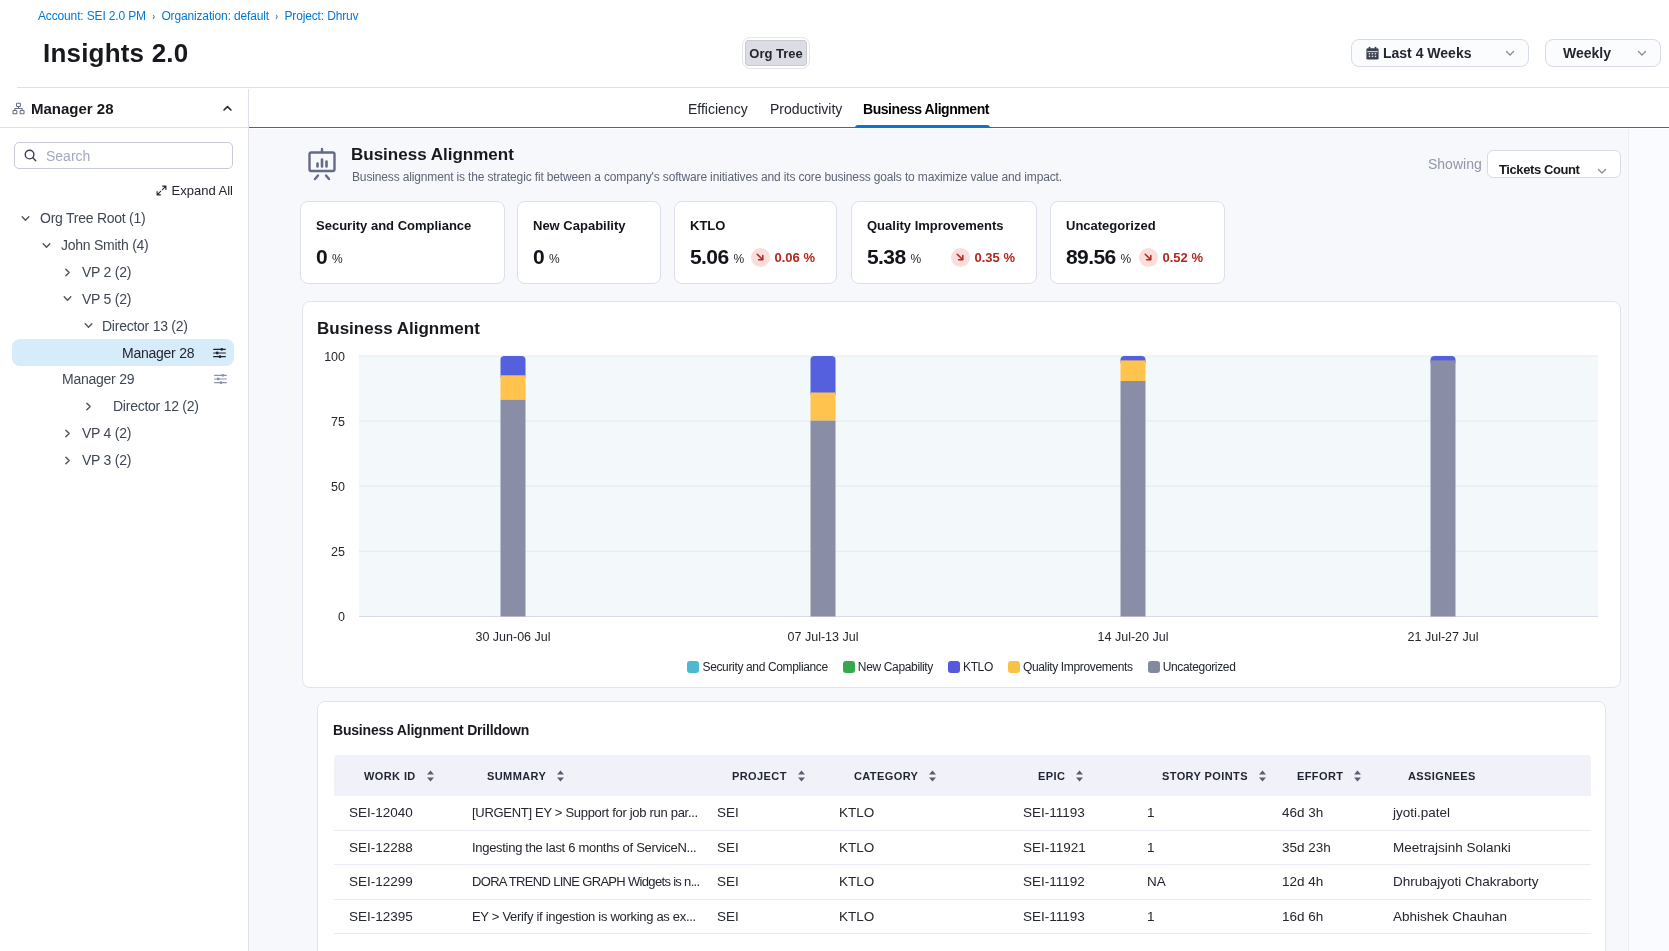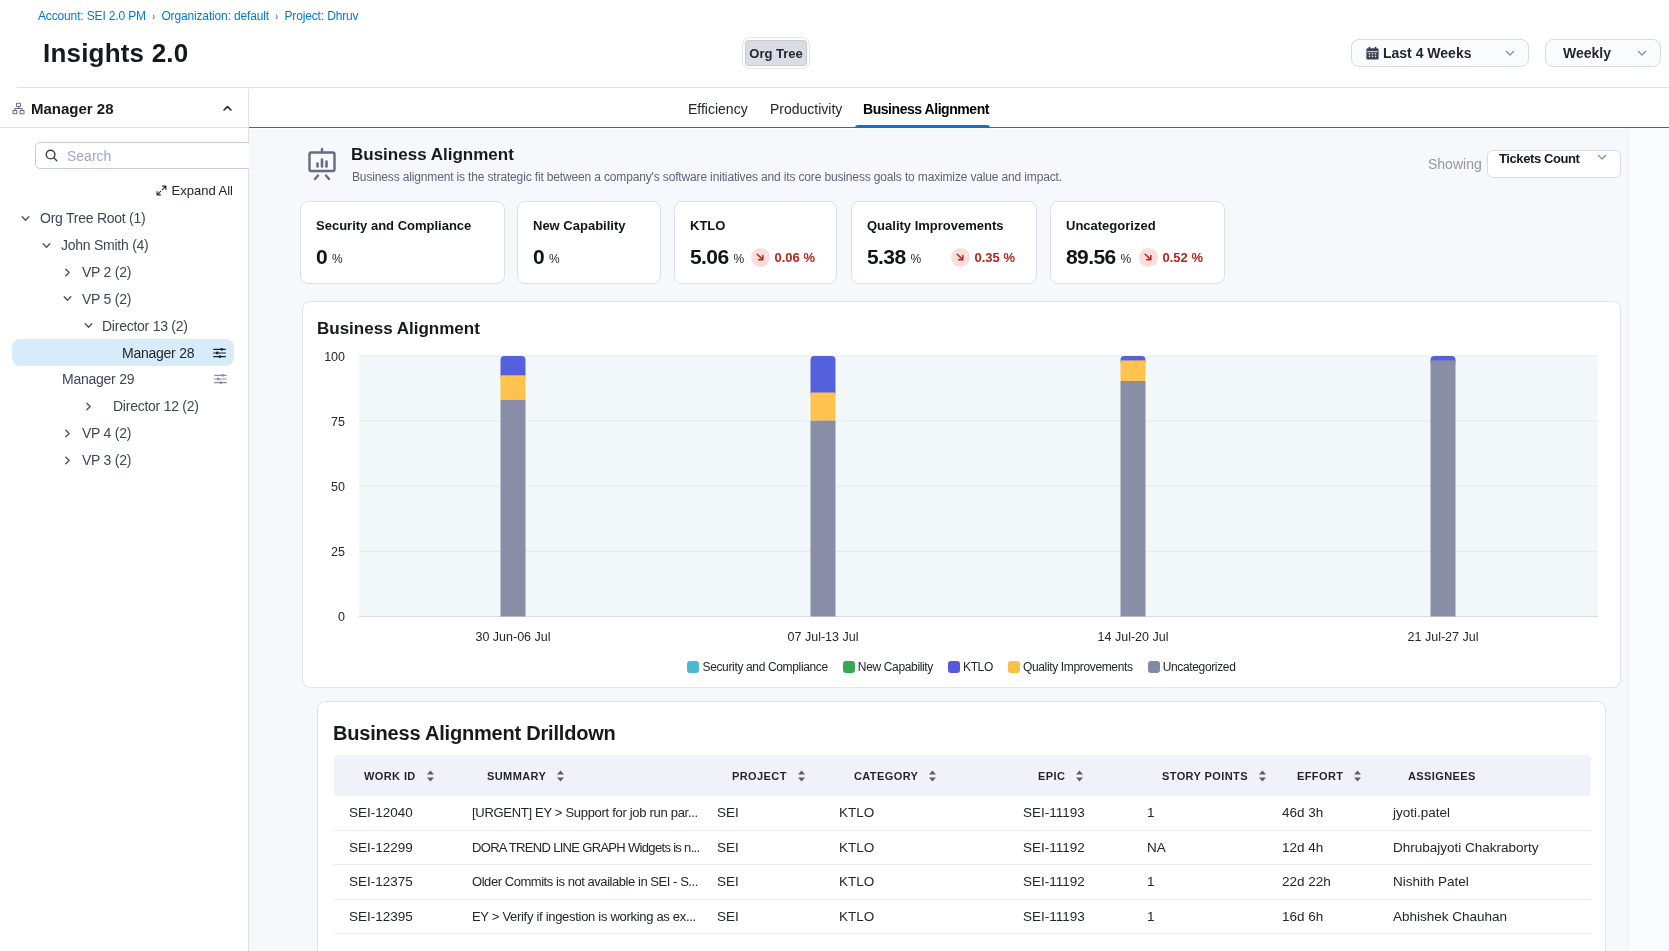--- a/index.html
+++ b/index.html
@@ -13,60 +13,60 @@
 h1.title { position:absolute; left:26px; top:38px; font-size:26px; font-weight:bold; color:#17191E; letter-spacing:0.2px; }
 .orgwrap { position:absolute; left:725px; top:37px; width:68px; height:32px; border:1px solid #E3E4EC; border-radius:8px; background:#fff; padding:2px; }
 .orgbtn { width:100%; height:100%; background:#DCDDE4; border:1px solid #C9CAD4; border-radius:3px; font-size:13px; font-weight:bold; color:#22262E; display:flex; align-items:center; justify-content:center; }
 .picker { position:absolute; top:39px; height:28px; background:#FBFCFE; border:1px solid #D8DAE6; border-radius:8px; display:flex; align-items:center; font-size:14px; font-weight:bold; color:#22262E; }
 .picker .chev { margin-left:auto; }
 
 .sidebar { position:absolute; left:0; top:89px; width:249px; height:862px; background:#fff; border-right:1px solid #DFE0EA; }
 .sb-head { position:absolute; left:0; top:0; width:248px; height:39px; border-bottom:1px solid #DFE0EA; display:flex; align-items:center; padding-left:12px; }
 .sb-head .nm { font-size:15px; font-weight:bold; color:#16181D; margin-left:6px; }
 .sb-head .chev { margin-left:auto; margin-right:15px; }
-.search { position:absolute; left:14px; top:53px; width:219px; height:27px; border:1px solid #C7CBD9; border-radius:5px; display:flex; align-items:center; padding-left:8px; background:#fff;margin-left:21px; }
+.search { position:absolute; left:14px; top:53px; width:219px; height:27px; border:1px solid #C7CBD9; border-radius:5px; display:flex; align-items:center; padding-left:8px; background:#fff; }
 .search span { color:#A3A9BC; font-size:14px; margin-left:8px; }
 .expand { position:absolute; right:15px; top:94px; font-size:13px; color:#22262E; display:flex; align-items:center; gap:5px; }
 .tree { position:absolute; left:0; top:116px; width:248px; }
 .trow { position:relative; height:26.85px; display:flex; align-items:center; font-size:14px; color:#3F4754; letter-spacing:-0.25px; }
 .trow .chev { position:absolute; }
 .trow.sel { background:#D7ECFA; border-radius:8px; margin-left:12px; margin-right:14px; color:#23262C; }
 .trow .sliders { position:absolute; right:21px; }
 .trow.sel .sliders { right:8px; }
 
 .tabs { position:absolute; left:249px; top:89px; width:1420px; height:39px; background:#fff; border-bottom:1px solid #4d7c0f; }
 .tab { position:absolute; top:0; height:39px; display:flex; align-items:center; font-size:14px; color:#22262E; }
 .tab.active { font-weight:bold; color:#000; letter-spacing:-0.45px; }
 .underline { position:absolute; left:606px; top:36px; width:135px; height:3px; background:#0D72D2; border-radius:3px 3px 0 0; }
 .content { position:absolute; left:249px; top:129px; width:1420px; height:822px; background:#F6F8FB; }
 .rightstrip { position:absolute; left:1379px; top:0; width:41px; height:822px; background:#F9FBFE; border-left:1px solid #EDEFF5; }
 
 .ba-ico { position:absolute; left:55px; top:17px; }
 .ba-title { position:absolute; left:102px; top:16px; font-size:17px; font-weight:bold; color:#17191E; }
 .ba-desc { position:absolute; left:103px; top:41px; font-size:12px; letter-spacing:-0.15px; color:#5E6477; }
 .showing { position:absolute; left:1179px; top:27px; font-size:14px; color:#9296A8; }
-.show-dd { position:absolute; left:1238px; top:21px; width:134px; height:28px; background:#fff; border:1px solid #D8DAE6; border-radius:6px; display:flex; align-items:flex-start; padding-left:11px; font-size:13px; letter-spacing:-0.4px; font-weight:bold; color:#17191E; }
+.show-dd { position:absolute; left:1238px; top:21px; width:134px; height:28px; background:#fff; border:1px solid #D8DAE6; border-radius:6px; display:flex; align-items:flex-end; padding-left:11px; font-size:13px; letter-spacing:-0.4px; font-weight:bold; color:#17191E; }
 
 .card { position:absolute; top:72px; height:83px; background:#fff; border:1px solid #DEDFEA; border-radius:8px; padding:16px 0 0 15px; }
 .card h4 { font-size:13px; font-weight:bold; color:#111419; }
 .vrow { display:flex; align-items:center; margin-top:12px; }
 .vrow .big { font-size:21px; font-weight:bold; color:#111419; letter-spacing:-0.6px; }
 .vrow .pct { font-size:12px; color:#24272E; margin-left:5px; margin-top:4px; }
 .trend { display:flex; align-items:center; margin-left:auto; margin-right:21px; white-space:nowrap; }
 .trend .circ { width:19px; height:19px; border-radius:50%; background:#F9DEDC; display:flex; align-items:center; justify-content:center; }
 .trend .tval { font-size:13px; font-weight:bold; color:#B3261E; margin-left:5px; }
 
 .chart-card { position:absolute; left:53px; top:172px; width:1319px; height:387px; background:#fff; border:1px solid #E2E3ED; border-radius:8px; }
 .chart-card h3 { position:absolute; left:14px; top:17px; font-size:17px; font-weight:bold; color:#17191E; }
 .legend { position:absolute; left:0; top:358px; width:100%; display:flex; justify-content:center; gap:15px; }
 .litem { display:flex; align-items:center; gap:3px; font-size:12px; letter-spacing:-0.35px; color:#22262C; }
 .sq { width:12px; height:12px; border-radius:3px; }
 
 .table-card { position:absolute; left:68px; top:572px; width:1289px; height:400px; background:#fff; border:1px solid #E2E3ED; border-radius:8px; }
-.table-card h3 { position:absolute; left:15px; top:20px; font-size:20px; letter-spacing:-0.2px; font-weight:bold; color:#17191E; }
+.table-card h3 { position:absolute; left:15px; top:20px; font-size:14px; letter-spacing:-0.2px; font-weight:bold; color:#17191E; }
 table.grid { position:absolute; left:16px; top:53px; width:1257px; border-collapse:collapse; table-layout:fixed; }
 table.grid th { background:#F0F1F9; height:41px; font-size:11px; letter-spacing:0.4px; color:#1F2430; text-align:left; padding-left:30px; font-weight:bold; }
 table.grid th:first-child { border-radius:4px 0 0 0; }
 table.grid th:last-child { border-radius:0 4px 0 0; }
 table.grid td { height:34.4px; font-size:13.5px; color:#23262D; padding-left:15px; border-bottom:1px solid #E9EBF2; white-space:nowrap; overflow:hidden; }
 table.grid td.sum { font-size:13px; letter-spacing:-0.3px; }
 .sorti { display:inline-block; vertical-align:-2px; margin-left:10px; }
 </style>
 </head>
 <body>
@@ -373,38 +373,38 @@
               <td>SEI-12040</td>
               <td class="sum">[URGENT] EY &gt; Support for job run par...</td>
               <td>SEI</td>
               <td>KTLO</td>
               <td>SEI-11193</td>
               <td>1</td>
               <td>46d 3h</td>
               <td>jyoti.patel</td>
             </tr>
       <tr>
+              <td>SEI-12288</td>
+              <td class="sum">Ingesting the last 6 months of ServiceN...</td>
+              <td>SEI</td>
+              <td>KTLO</td>
+              <td>SEI-11921</td>
+              <td>1</td>
+              <td>35d 23h</td>
+              <td>Meetrajsinh Solanki</td>
+            </tr>
+      <tr>
               <td>SEI-12299</td>
               <td class="sum" style="letter-spacing:-0.68px;">DORA TREND LINE GRAPH Widgets is n...</td>
               <td>SEI</td>
               <td>KTLO</td>
               <td>SEI-11192</td>
               <td>NA</td>
               <td>12d 4h</td>
               <td>Dhrubajyoti Chakraborty</td>
-            </tr>
-      <tr>
-              <td>SEI-12375</td>
-              <td class="sum" style="letter-spacing:-0.45px;">Older Commits is not available in SEI - S...</td>
-              <td>SEI</td>
-              <td>KTLO</td>
-              <td>SEI-11192</td>
-              <td>1</td>
-              <td>22d 22h</td>
-              <td>Nishith Patel</td>
             </tr>
       <tr>
               <td>SEI-12395</td>
               <td class="sum">EY &gt; Verify if ingestion is working as ex...</td>
               <td>SEI</td>
               <td>KTLO</td>
               <td>SEI-11193</td>
               <td>1</td>
               <td>16d 6h</td>
               <td>Abhishek Chauhan</td>

